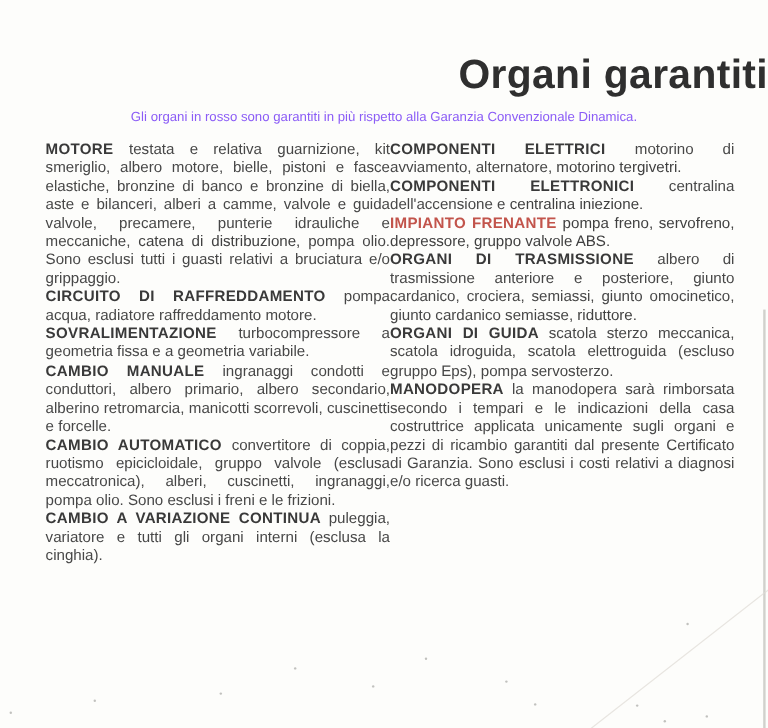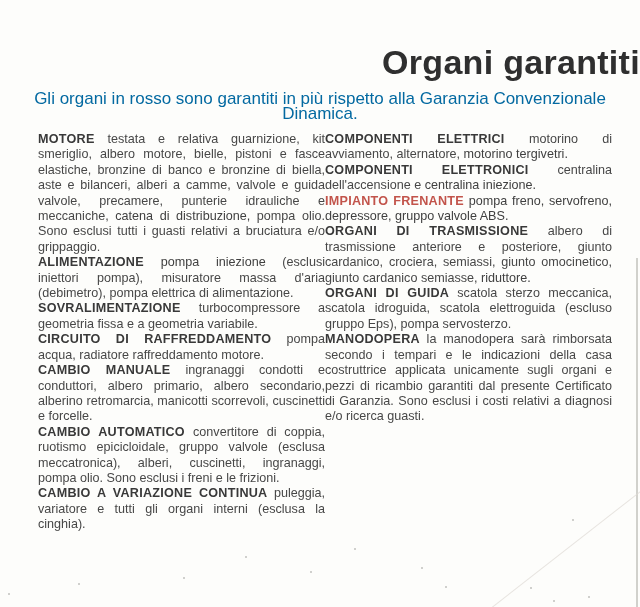--- a/index.html
+++ b/index.html
@@ -20,23 +20,23 @@
     text-align: right;
     font-size: 34px;
     line-height: 40px;
     font-weight: 700;
     letter-spacing: 0.3px;
     color: #2f2f2f;
   }
   .page-subtitle {
     margin: 9px 0 0 0;
     text-align: center;
-    font-size: 17px;
+    font-size: 11px;
     line-height: 15px;
-    color: #0369a1;
+    color: #8b5cf6;
   }
   .cols {
     display: flex;
     gap: 0;
     padding: 11px 28px 0 38px;
   }
   .col { width: 50%; }
   .entry {
     margin: 0;
     font-size: 12.6px;
@@ -84,23 +84,22 @@
 
 <div class="page">
 
   <h1 class="page-title">Organi garantiti</h1>
 
   <p class="page-subtitle">Gli organi in rosso sono garantiti in più rispetto alla Garanzia Convenzionale Dinamica.</p>
 
   <div class="cols">
     <div class="col" id="col-left">
         <p class="entry"><b class="head dark">MOTORE </b><span class="seg dark">testata e relativa guarnizione, kit smeriglio, albero motore, bielle, pistoni e fasce elastiche, bronzine di banco e bronzine di biella, aste e bilanceri, alberi a camme, valvole e guida valvole, precamere, punterie idrauliche e meccaniche, </span><span class="seg red">catena di distribuzione,</span><span class="seg dark"> pompa olio. Sono esclusi tutti i guasti relativi a bruciatura e/o grippaggio.</span></p>
-        <p class="entry"><b class="head dark">ALIMENTAZIONE </b><span class="seg red">pompa iniezione</span><span class="seg dark"> (esclusi iniettori pompa), misuratore massa d'aria (debimetro), pompa elettrica di alimentazione.</span></p>
+        <p class="entry"><b class="head dark">CIRCUITO DI RAFFREDDAMENTO </b><span class="seg dark">pompa acqua, radiatore raffreddamento motore.</span></p>
         <p class="entry"><b class="head dark">SOVRALIMENTAZIONE </b><span class="seg dark">turbocompressore a geometria fissa e a geometria variabile.</span></p>
-        <p class="entry"><b class="head dark">CIRCUITO DI RAFFREDDAMENTO </b><span class="seg dark">pompa acqua, radiatore raffreddamento motore.</span></p>
         <p class="entry"><b class="head dark">CAMBIO MANUALE </b><span class="seg dark">ingranaggi condotti e conduttori, albero primario, albero secondario, alberino retromarcia, manicotti scorrevoli, cuscinetti e forcelle.</span></p>
         <p class="entry"><b class="head dark">CAMBIO AUTOMATICO </b><span class="seg dark">convertitore di coppia, ruotismo epicicloidale, gruppo valvole (esclusa meccatronica), alberi, cuscinetti, ingranaggi, pompa olio. Sono esclusi i freni e le frizioni.</span></p>
         <p class="entry"><b class="head dark">CAMBIO A VARIAZIONE CONTINUA </b><span class="seg dark">puleggia, variatore e tutti gli organi interni (esclusa la cinghia).</span></p>
       </div>
     <div class="col" id="col-right">
         <p class="entry"><b class="head dark">COMPONENTI ELETTRICI </b><span class="seg dark">motorino di avviamento, alternatore, </span><span class="seg red">motorino tergivetri.</span></p>
         <p class="entry"><b class="head dark">COMPONENTI ELETTRONICI </b><span class="seg dark">centralina dell'accensione e </span><span class="seg red">centralina iniezione.</span></p>
         <p class="entry"><b class="head red">IMPIANTO FRENANTE </b><span class="seg red">pompa freno, servofreno, depressore, gruppo valvole ABS.</span></p>
         <p class="entry"><b class="head dark">ORGANI DI TRASMISSIONE </b><span class="seg dark">albero di trasmissione anteriore e posteriore, giunto cardanico, crociera, semiassi, giunto omocinetico, giunto cardanico semiasse, </span><span class="seg red">riduttore.</span></p>
         <p class="entry"><b class="head dark">ORGANI DI GUIDA </b><span class="seg dark">scatola sterzo meccanica, scatola idroguida, scatola elettroguida (escluso gruppo Eps), pompa servosterzo.</span></p>

